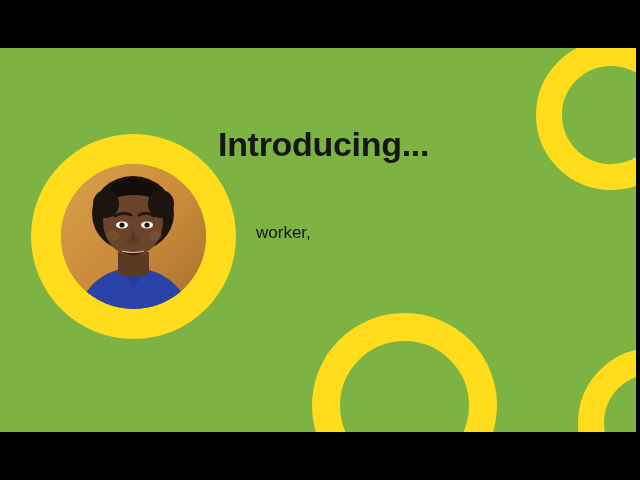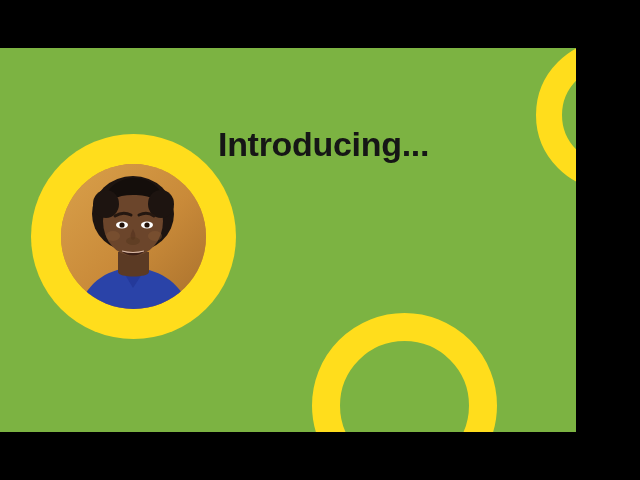--- a/index.html
+++ b/index.html
@@ -8,21 +8,21 @@
     background: #000;
   }
   body {
     width: 640px;
     height: 480px;
     overflow: hidden;
     font-family: "Liberation Sans", sans-serif;
   }
   .stage {
     position: relative;
-    width: 576px;
+    width: 636px;
     height: 480px;
     background: #000000;
     overflow: hidden;
   }
   .letterbox-top, .letterbox-bottom {
     position: absolute;
     left: 0;
     width: 640px;
     height: 48px;
     background: #000000;
@@ -176,19 +176,20 @@
 
           <ellipse cx="52" cy="72" rx="7" ry="5" fill="#8a5c38" opacity="0.4"></ellipse>
           <ellipse cx="94" cy="72" rx="7" ry="5" fill="#8a5c38" opacity="0.4"></ellipse>
         </svg>
       </div>
     </div>
 
     <div class="headline">Introducing...</div>
 
     <div class="subtext">
+      <div>worker,</div>
     </div>
 
   </div>
 
   <div class="letterbox-bottom"></div>
 
 </div>
 
 </body></html>

